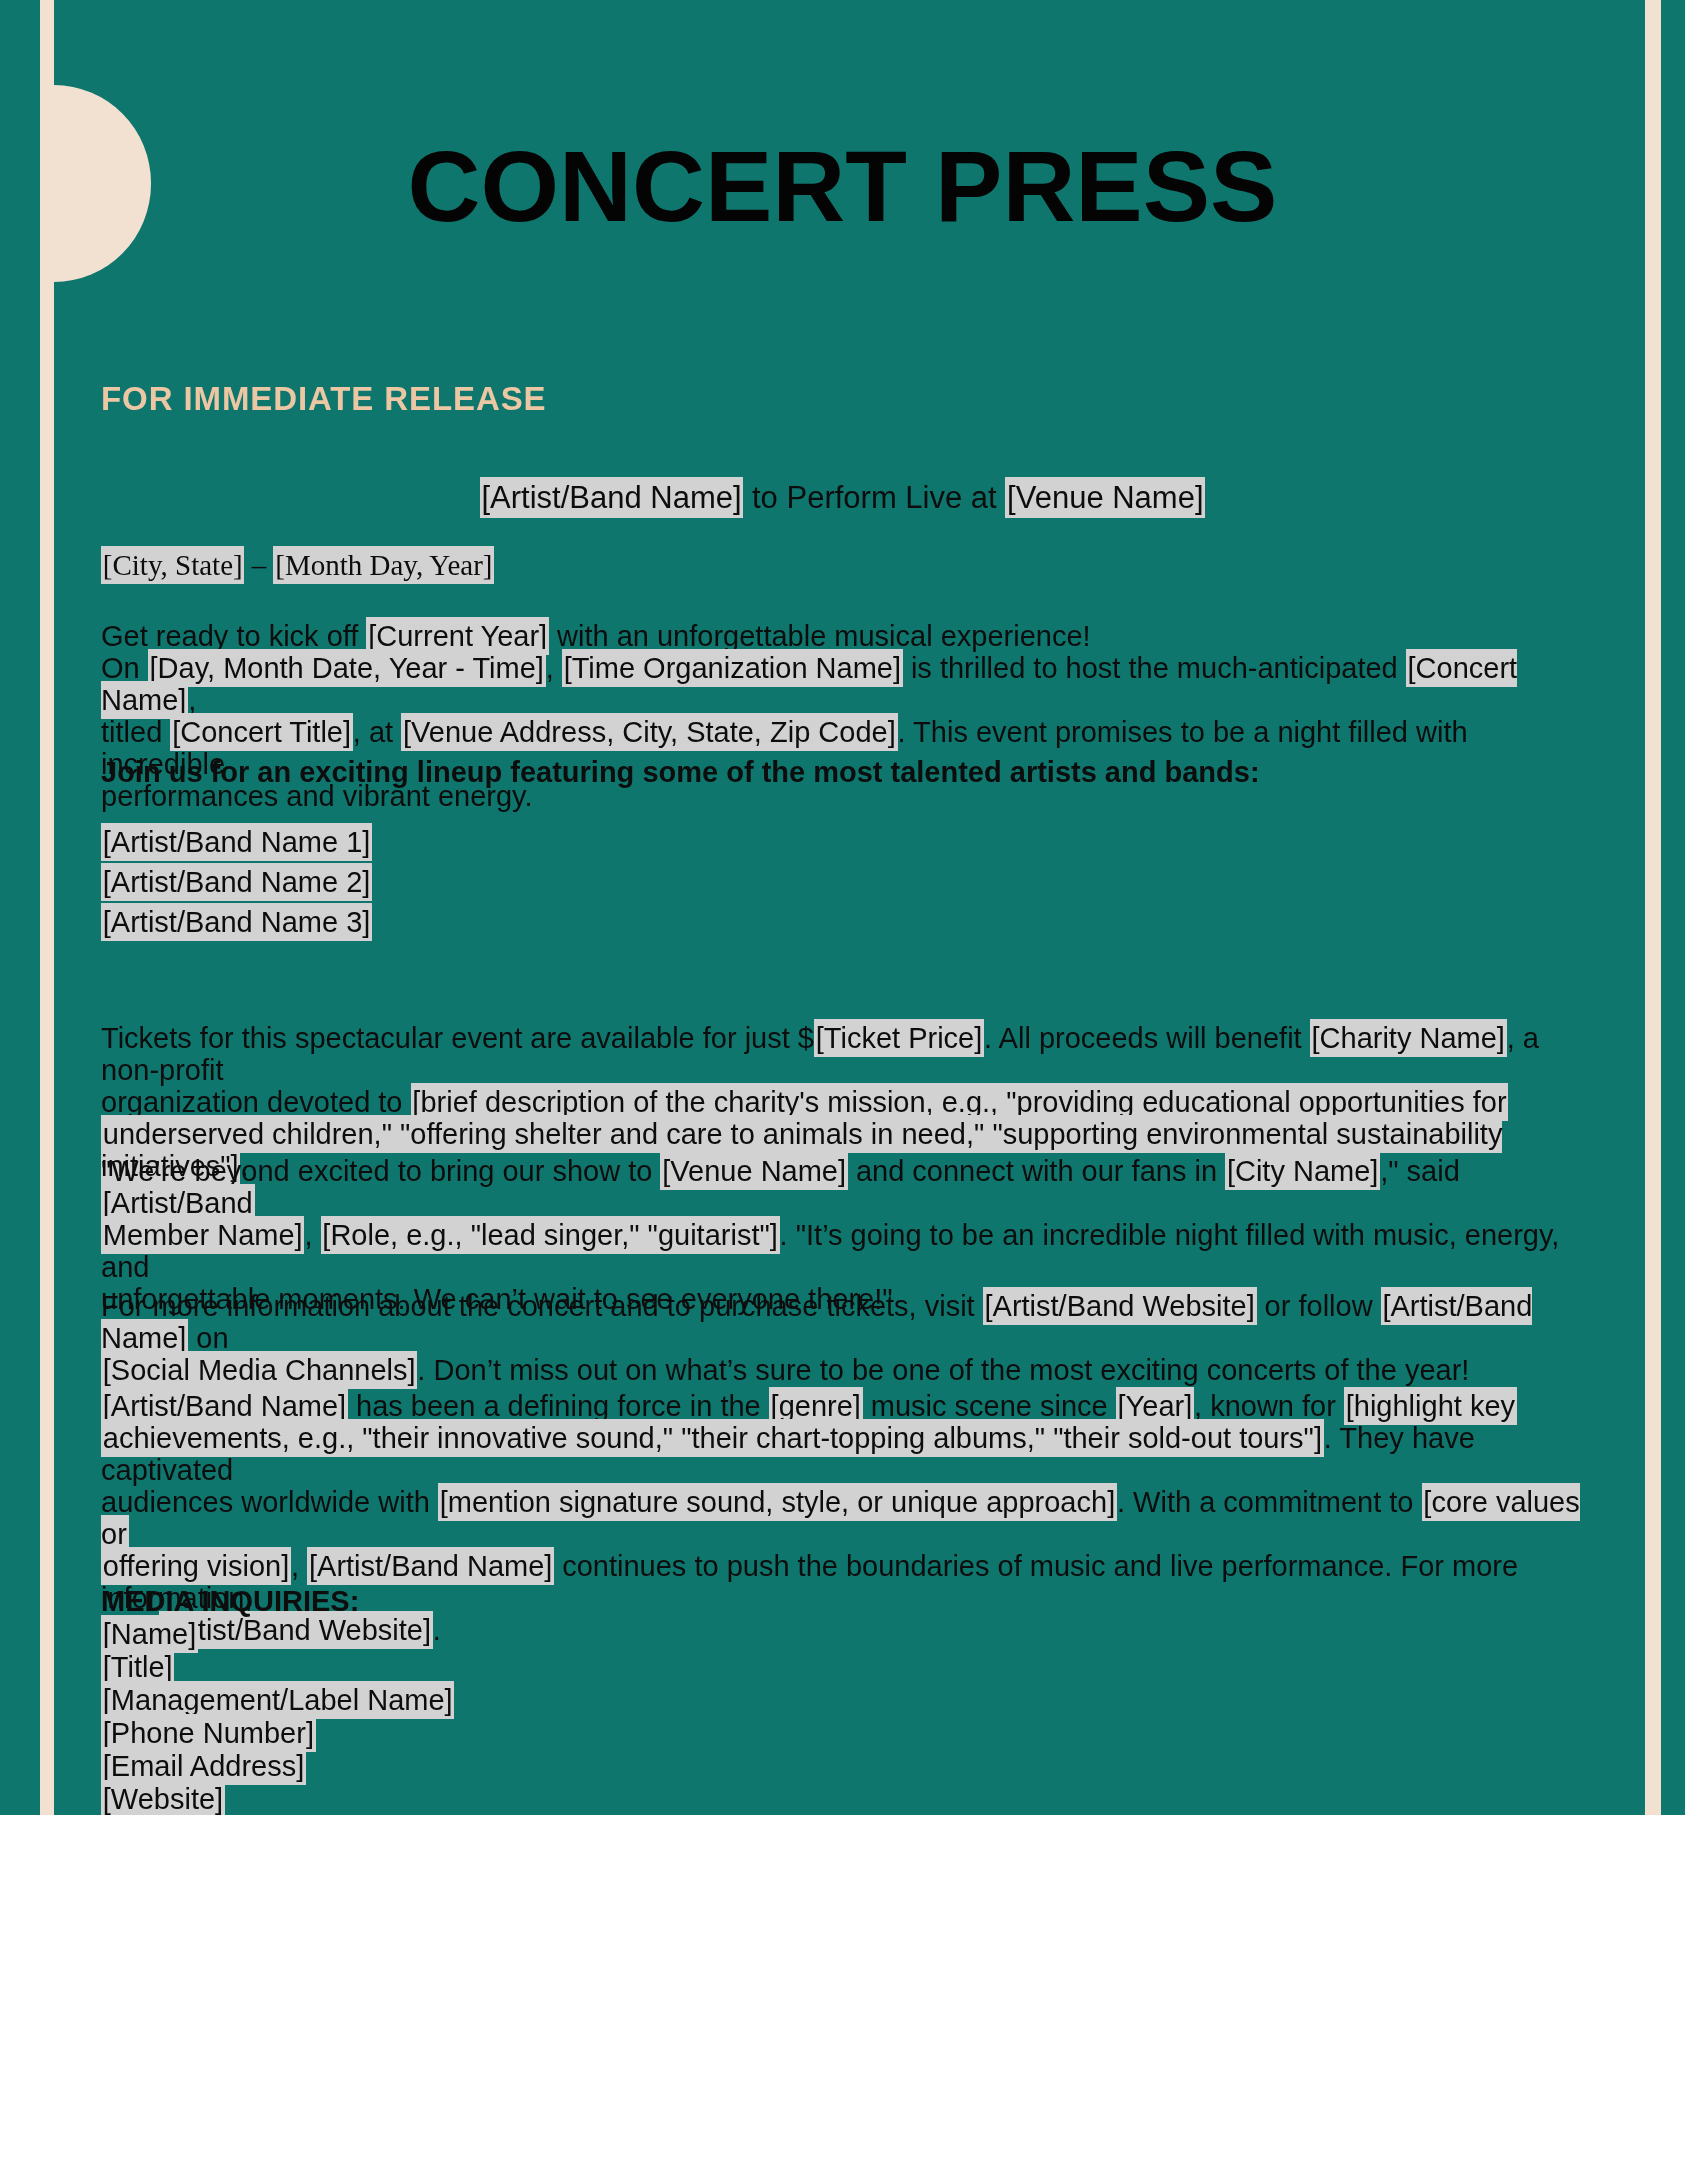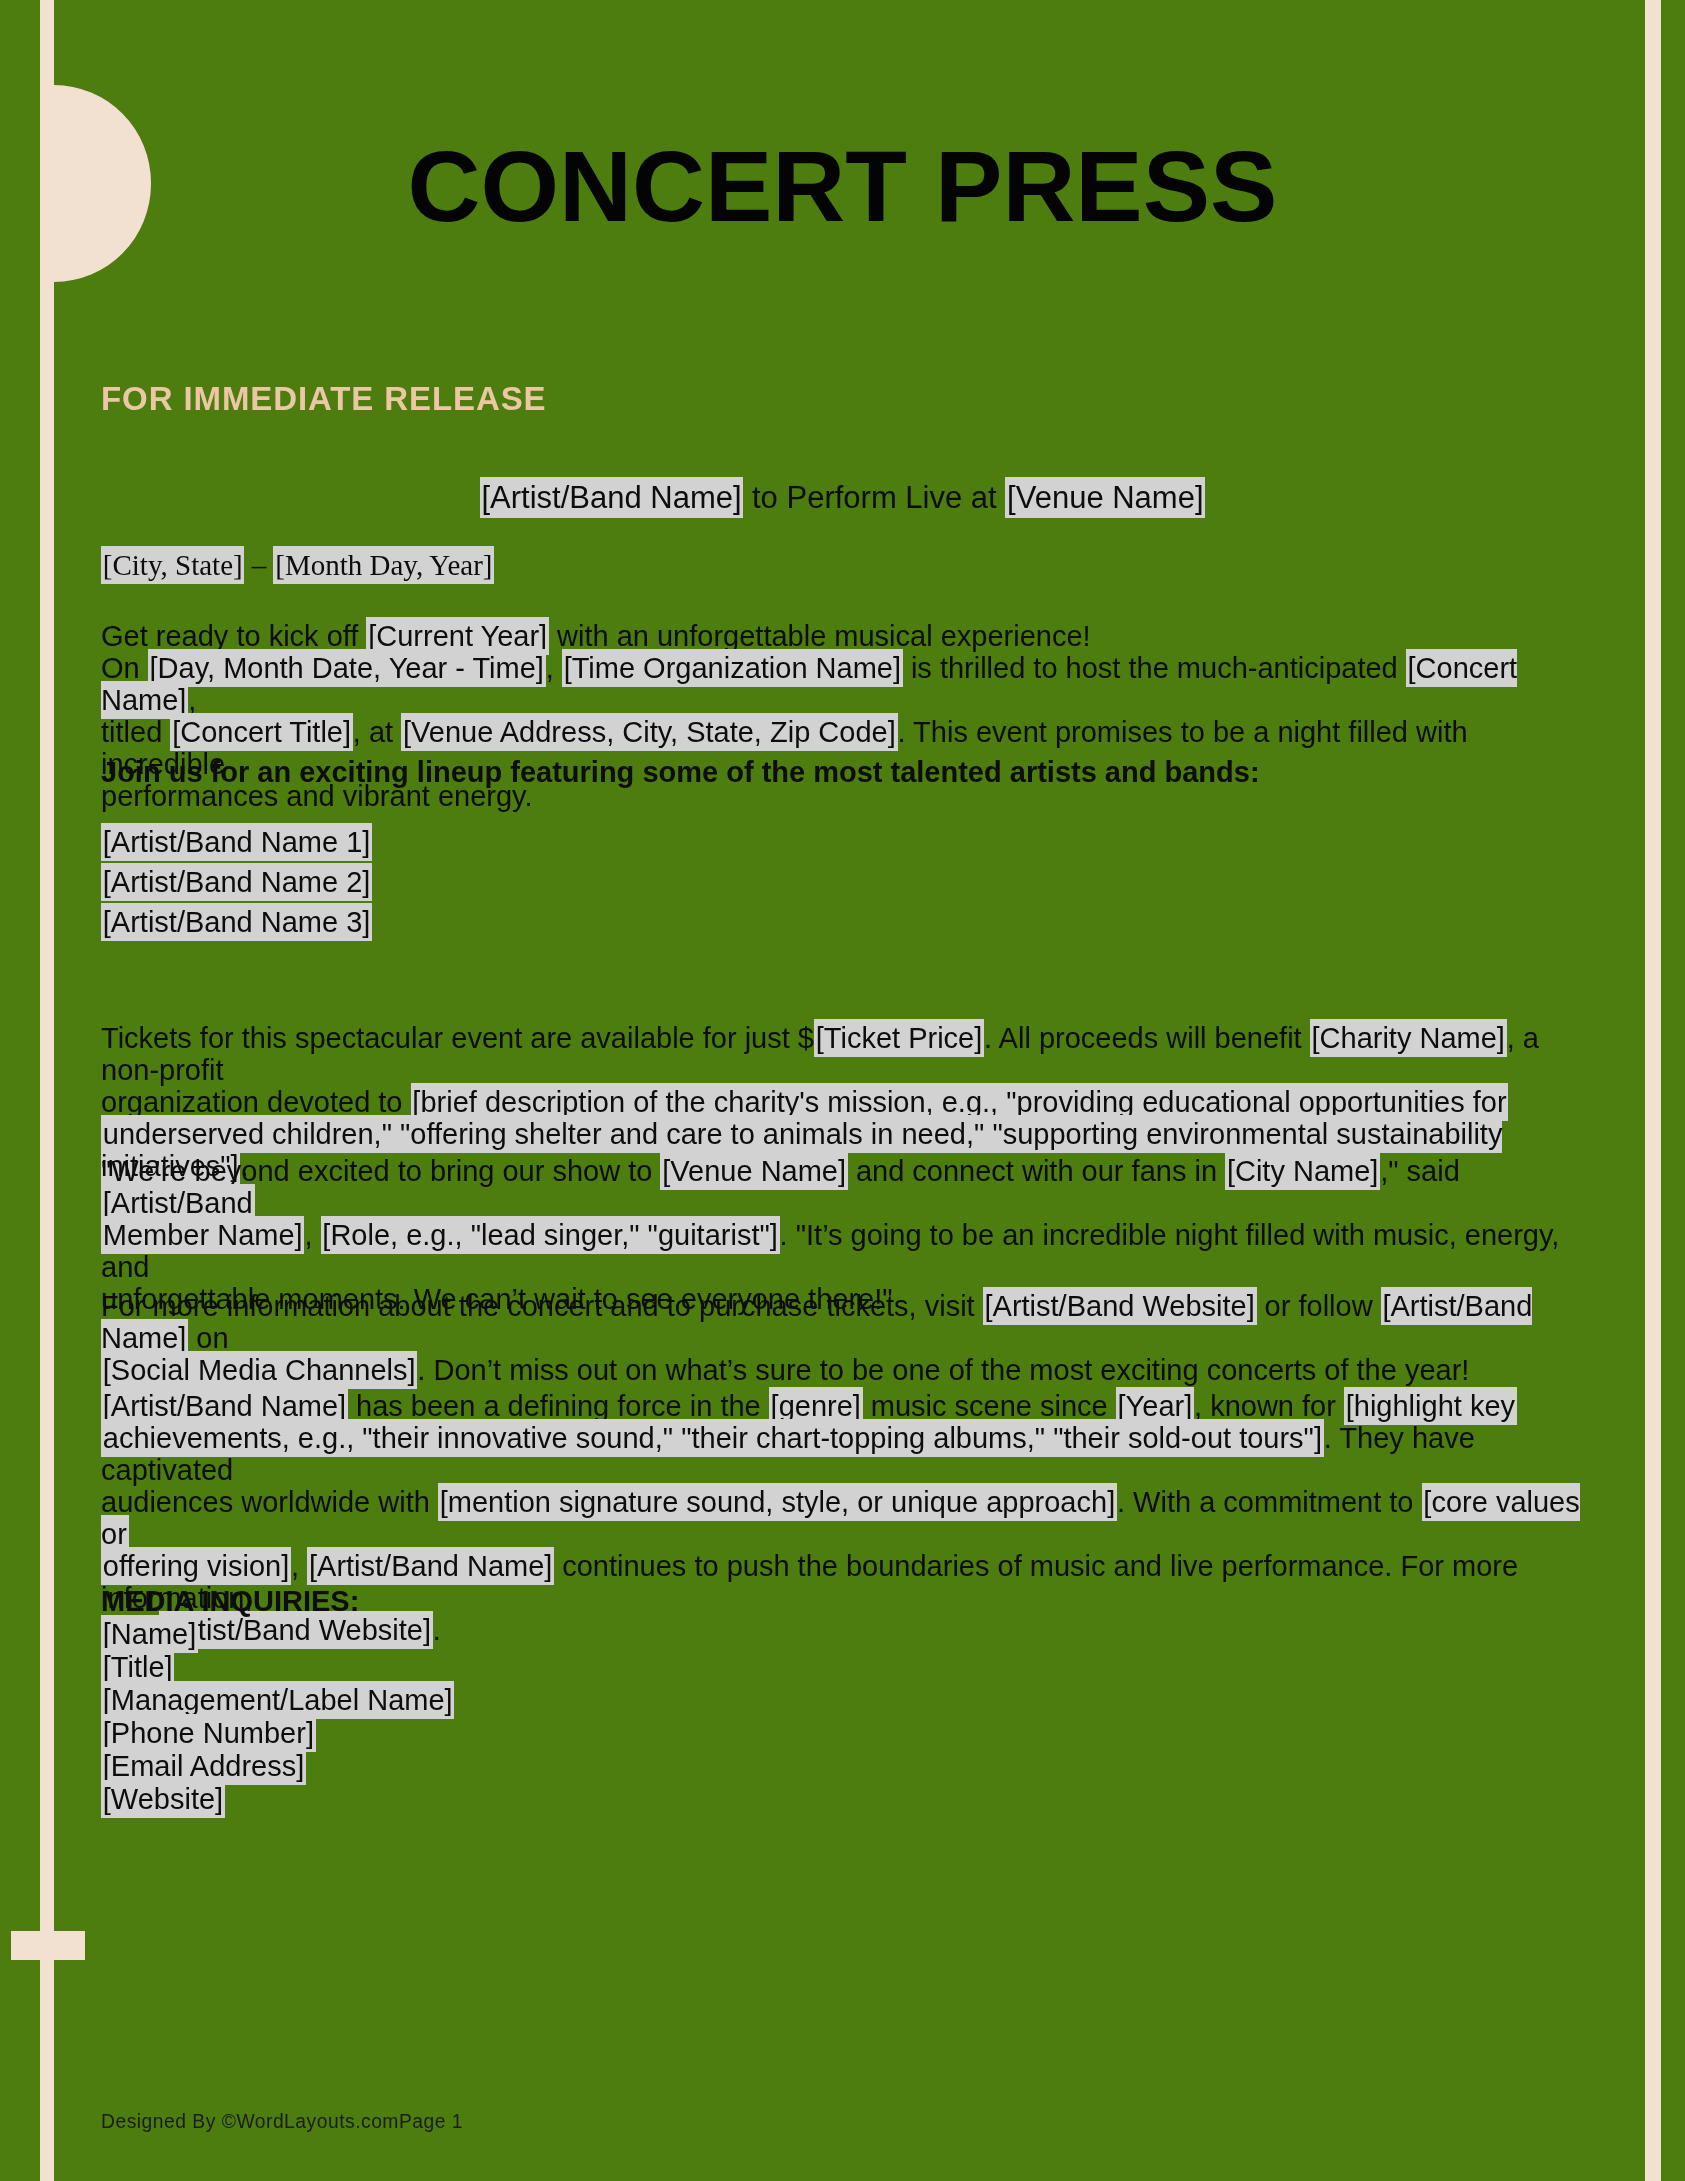--- a/index.html
+++ b/index.html
@@ -1,19 +1,19 @@
 <!DOCTYPE html>
 <html style="--peach: #F2E1D0; --peach-text: #EBC7A3;font-size:14px"><head>
 <meta charset="utf-8">
 <style>
   html,body{margin:0;padding:0;background:#ffffff;}
   .page{
     position:relative;
-    width:1685px;height:2181px;
-    background:#4d7c0f;
+    width:1685px;height:1815px;
+    background:#0f766e;
     overflow:hidden;
     font-family:"Liberation Sans", sans-serif;
     color:#0d0d0d;
   }
   
   .deco{position:absolute;background:var(--peach,#F2E1D0);}
   .left-bar{left:40px;top:0;width:14px;height:2181px;}
   .right-bar{left:1645px;top:0;width:16px;height:2181px;}
   .half-circle{
     left:54px;top:85px;width:97px;height:197px;

